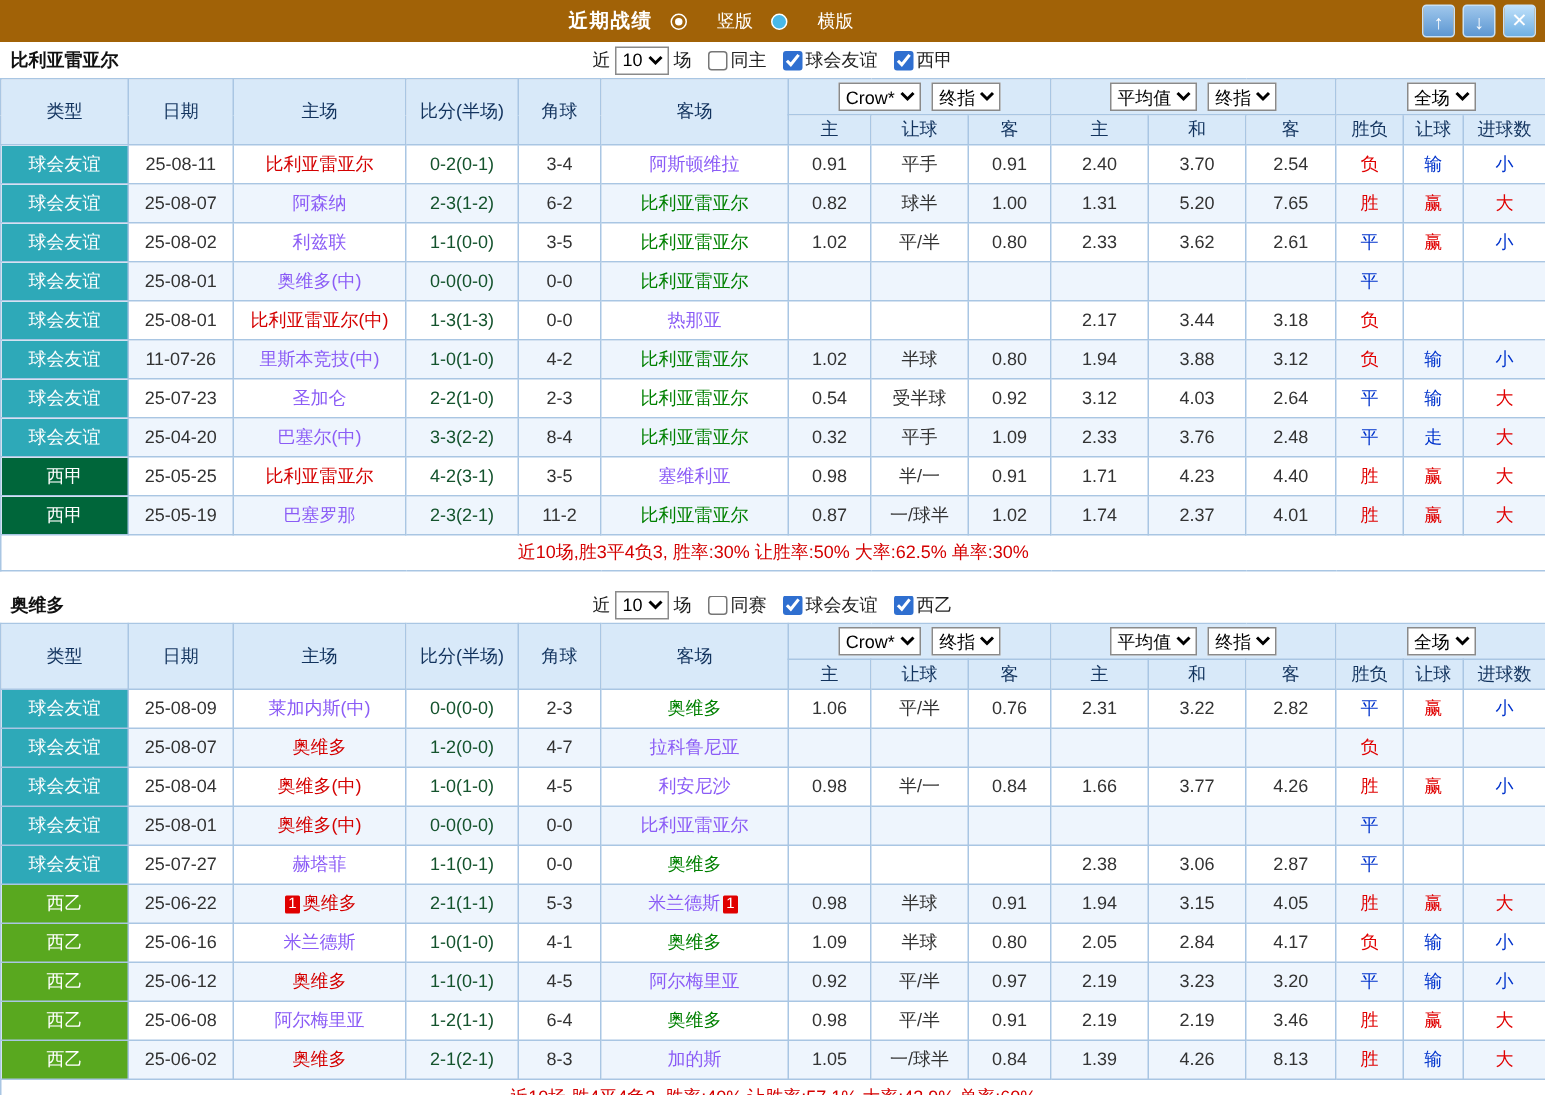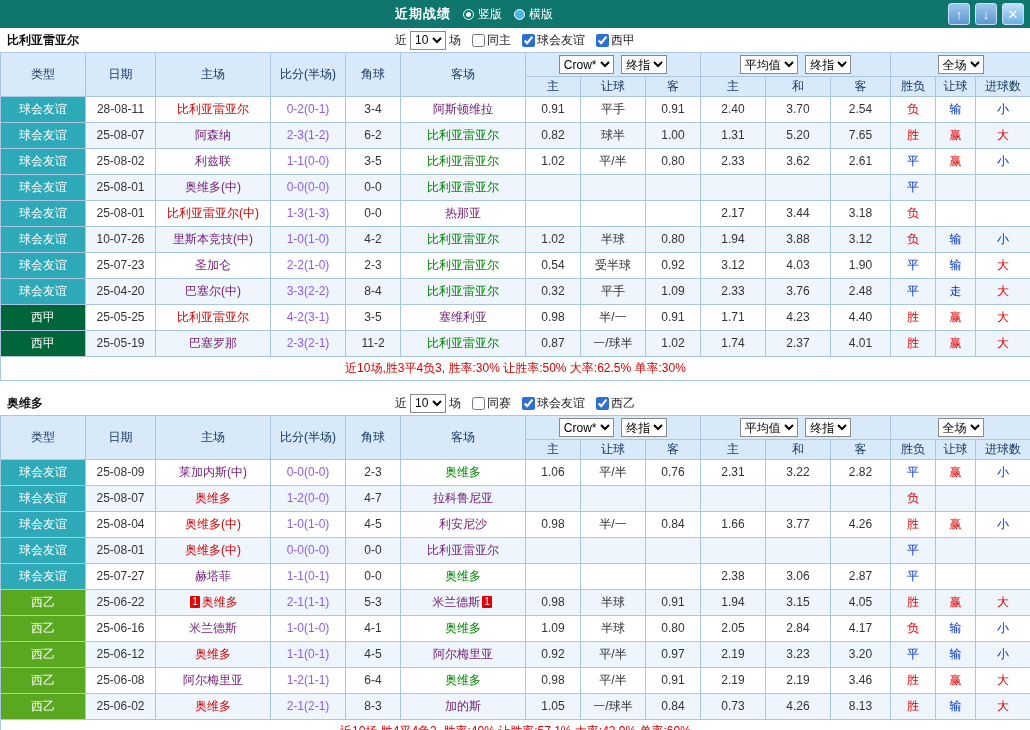--- a/index.html
+++ b/index.html
@@ -7,35 +7,35 @@
     margin: 0;
     width: 1030px;
     background: #fff;
     color: #222;
     font-family: "Liberation Sans", "DejaVu Sans", sans-serif;
     font-size: 12px;
   }
   
   .topbar {
     height: 28px;
-    background: #0f766e;
+    background: #a16207;
     display: flex;
     align-items: center;
     color: #fff;
     position: relative;
   }
   .topbar-center {
     flex: 1;
     display: flex;
     justify-content: center;
     align-items: center;
     gap: 12px;
   }
   .panel-title { font-weight: bold; font-size: 13px; letter-spacing: 1px; }
-  .radio { display: inline-flex; align-items: center; gap: 4px; cursor: pointer; }
+  .radio { display: inline-flex; align-items: center; gap: 20px; cursor: pointer; }
   .rdot {
     width: 11px; height: 11px;
     border: 1px solid #fff; border-radius: 50%;
     display: inline-block; position: relative; background: transparent;
   }
   .rdot.on::after {
     content: ""; position: absolute; left: 2px; top: 2px; right: 2px; bottom: 2px;
     background: #fff; border-radius: 50%;
   }
   .rdot.off { background: #49b8e8; }
@@ -71,22 +71,22 @@
   .hrow2 th { height: 20px; }
   .sel-cell select { height: 19px; font-size: 12px; border: 1px solid #8a8a8a; background: #fff; margin: 0 2px; }
   tbody td { height: 25px; line-height: 25px; color: #333; }
   tbody tr.alt { background: #eef5fd; }
   td.type { color: #fff; }
   td.type.friendly { background: #2ea9b8; }
   td.type.laliga   { background: #00663a; }
   td.type.segunda  { background: #59a81f; }
   .t-red   { color: #d40000; }
   .t-green { color: #008000; }
-  .t-black { color: #701a75; }
-  td.score { color: #8b5cf6; }
+  .t-black { color: #8b5cf6; }
+  td.score { color: #14532d; }
   td.c-red  { color: #e00000; }
   td.c-blue { color: #0033cc; }
   .badge {
     display: inline-block; background: #e00000; color: #fff;
     font-size: 10px; line-height: 12px; padding: 0 2px;
     margin: 0 2px; border-radius: 1px; vertical-align: 1px;
   }
   tfoot td { height: 24px; color: #d40000; background: #fff; }
   .section-gap { height: 10px; }
 </style>
@@ -187,21 +187,21 @@
         <th>和</th>
         <th>客</th>
         <th>胜负</th>
         <th>让球</th>
         <th>进球数</th>
       </tr>
     </thead>
     <tbody>
         <tr>
           <td class="type friendly">球会友谊</td>
-          <td>28-08-11</td>
+          <td>25-08-11</td>
           <td><span class="t-red">比利亚雷亚尔</span></td>
           <td class="score">0-2(0-1)</td>
           <td>3-4</td>
           <td><span class="t-black">阿斯顿维拉</span></td>
           <td class="odds">0.91</td>
           <td class="odds">平手</td>
           <td class="odds">0.91</td>
           <td class="odds">2.40</td>
           <td class="odds">3.70</td>
           <td class="odds">2.54</td>
@@ -272,21 +272,21 @@
           <td class="odds"></td>
           <td class="odds">2.17</td>
           <td class="odds">3.44</td>
           <td class="odds">3.18</td>
           <td class="c-red">负</td>
           <td></td>
           <td></td>
         </tr>
         <tr class="alt">
           <td class="type friendly">球会友谊</td>
-          <td>10-07-26</td>
+          <td>11-07-26</td>
           <td><span class="t-black">里斯本竞技(中)</span></td>
           <td class="score">1-0(1-0)</td>
           <td>4-2</td>
           <td><span class="t-green">比利亚雷亚尔</span></td>
           <td class="odds">1.02</td>
           <td class="odds">半球</td>
           <td class="odds">0.80</td>
           <td class="odds">1.94</td>
           <td class="odds">3.88</td>
           <td class="odds">3.12</td>
@@ -299,21 +299,21 @@
           <td>25-07-23</td>
           <td><span class="t-black">圣加仑</span></td>
           <td class="score">2-2(1-0)</td>
           <td>2-3</td>
           <td><span class="t-green">比利亚雷亚尔</span></td>
           <td class="odds">0.54</td>
           <td class="odds">受半球</td>
           <td class="odds">0.92</td>
           <td class="odds">3.12</td>
           <td class="odds">4.03</td>
-          <td class="odds">1.90</td>
+          <td class="odds">2.64</td>
           <td class="c-blue">平</td>
           <td class="c-blue">输</td>
           <td class="c-red">大</td>
         </tr>
         <tr class="alt">
           <td class="type friendly">球会友谊</td>
           <td>25-04-20</td>
           <td><span class="t-black">巴塞尔(中)</span></td>
           <td class="score">3-3(2-2)</td>
           <td>8-4</td>
@@ -603,21 +603,21 @@
         <tr class="alt">
           <td class="type segunda">西乙</td>
           <td>25-06-02</td>
           <td><span class="t-red">奥维多</span></td>
           <td class="score">2-1(2-1)</td>
           <td>8-3</td>
           <td><span class="t-black">加的斯</span></td>
           <td class="odds">1.05</td>
           <td class="odds">一/球半</td>
           <td class="odds">0.84</td>
-          <td class="odds">0.73</td>
+          <td class="odds">1.39</td>
           <td class="odds">4.26</td>
           <td class="odds">8.13</td>
           <td class="c-red">胜</td>
           <td class="c-blue">输</td>
           <td class="c-red">大</td>
         </tr>
       </tbody>
     <tfoot>
       <tr>
           <td colspan="15">近10场,胜4平4负2, 胜率:40% 让胜率:57.1% 大率:42.9% 单率:60%</td>

